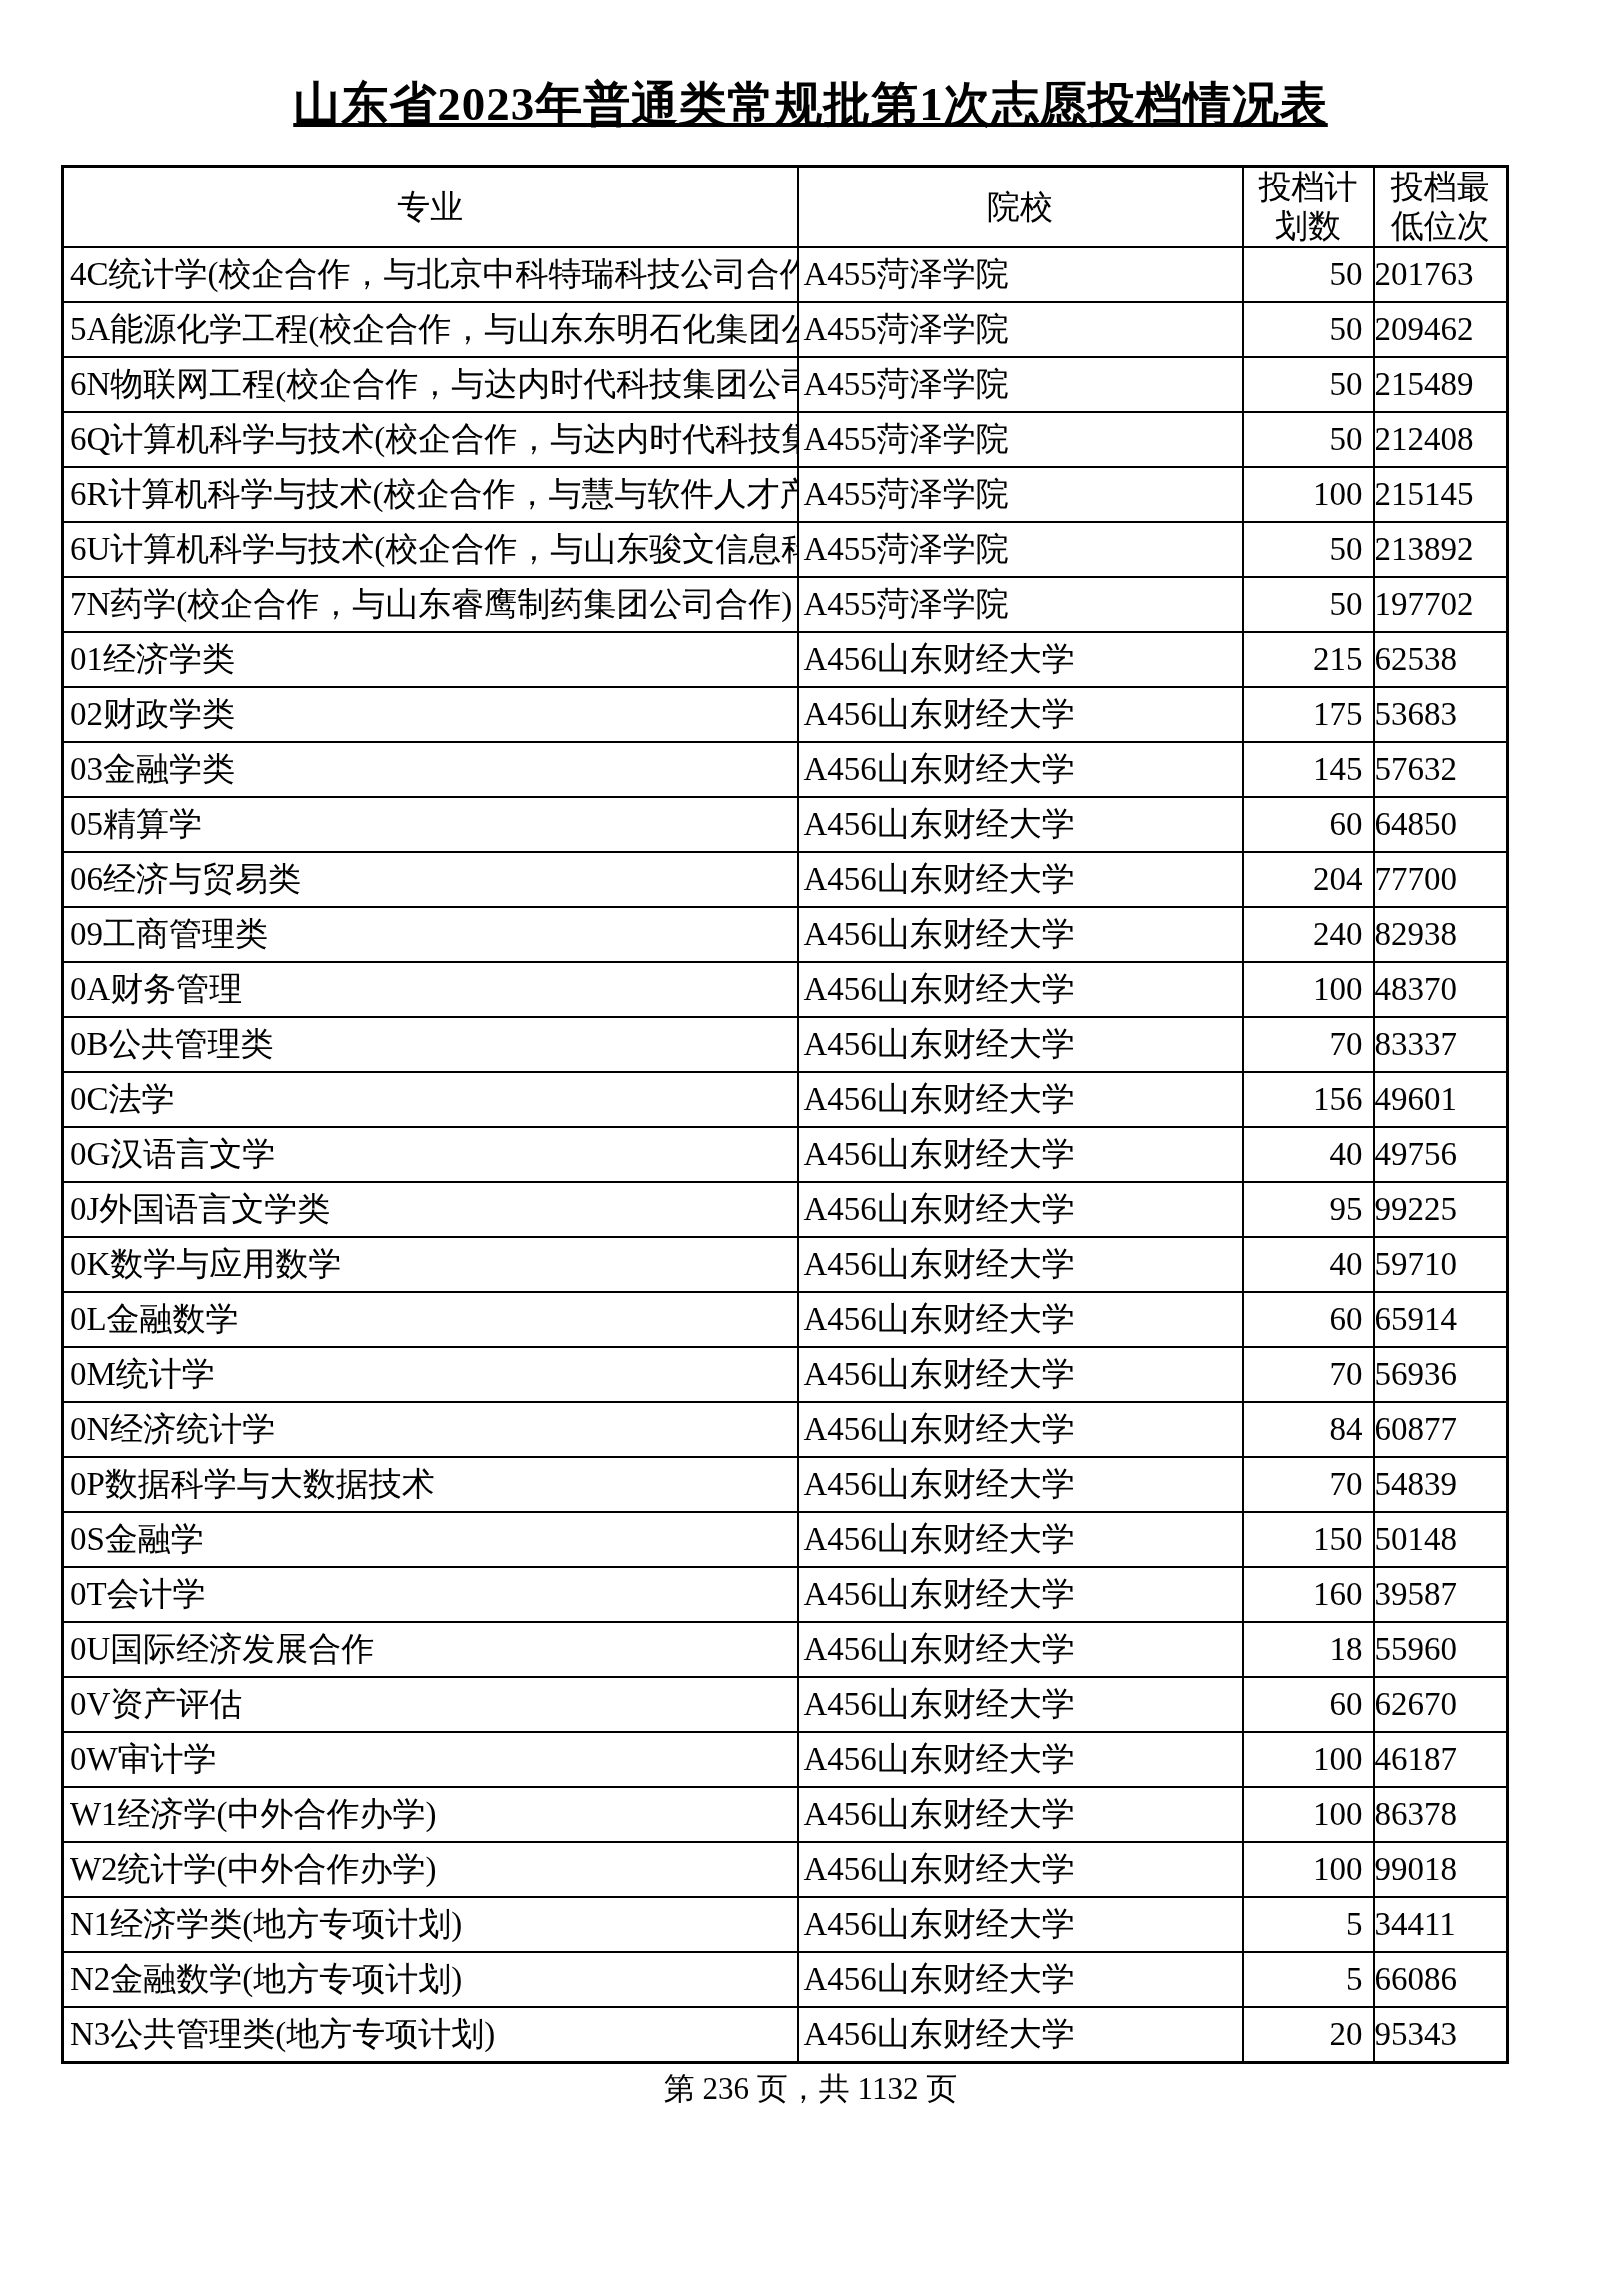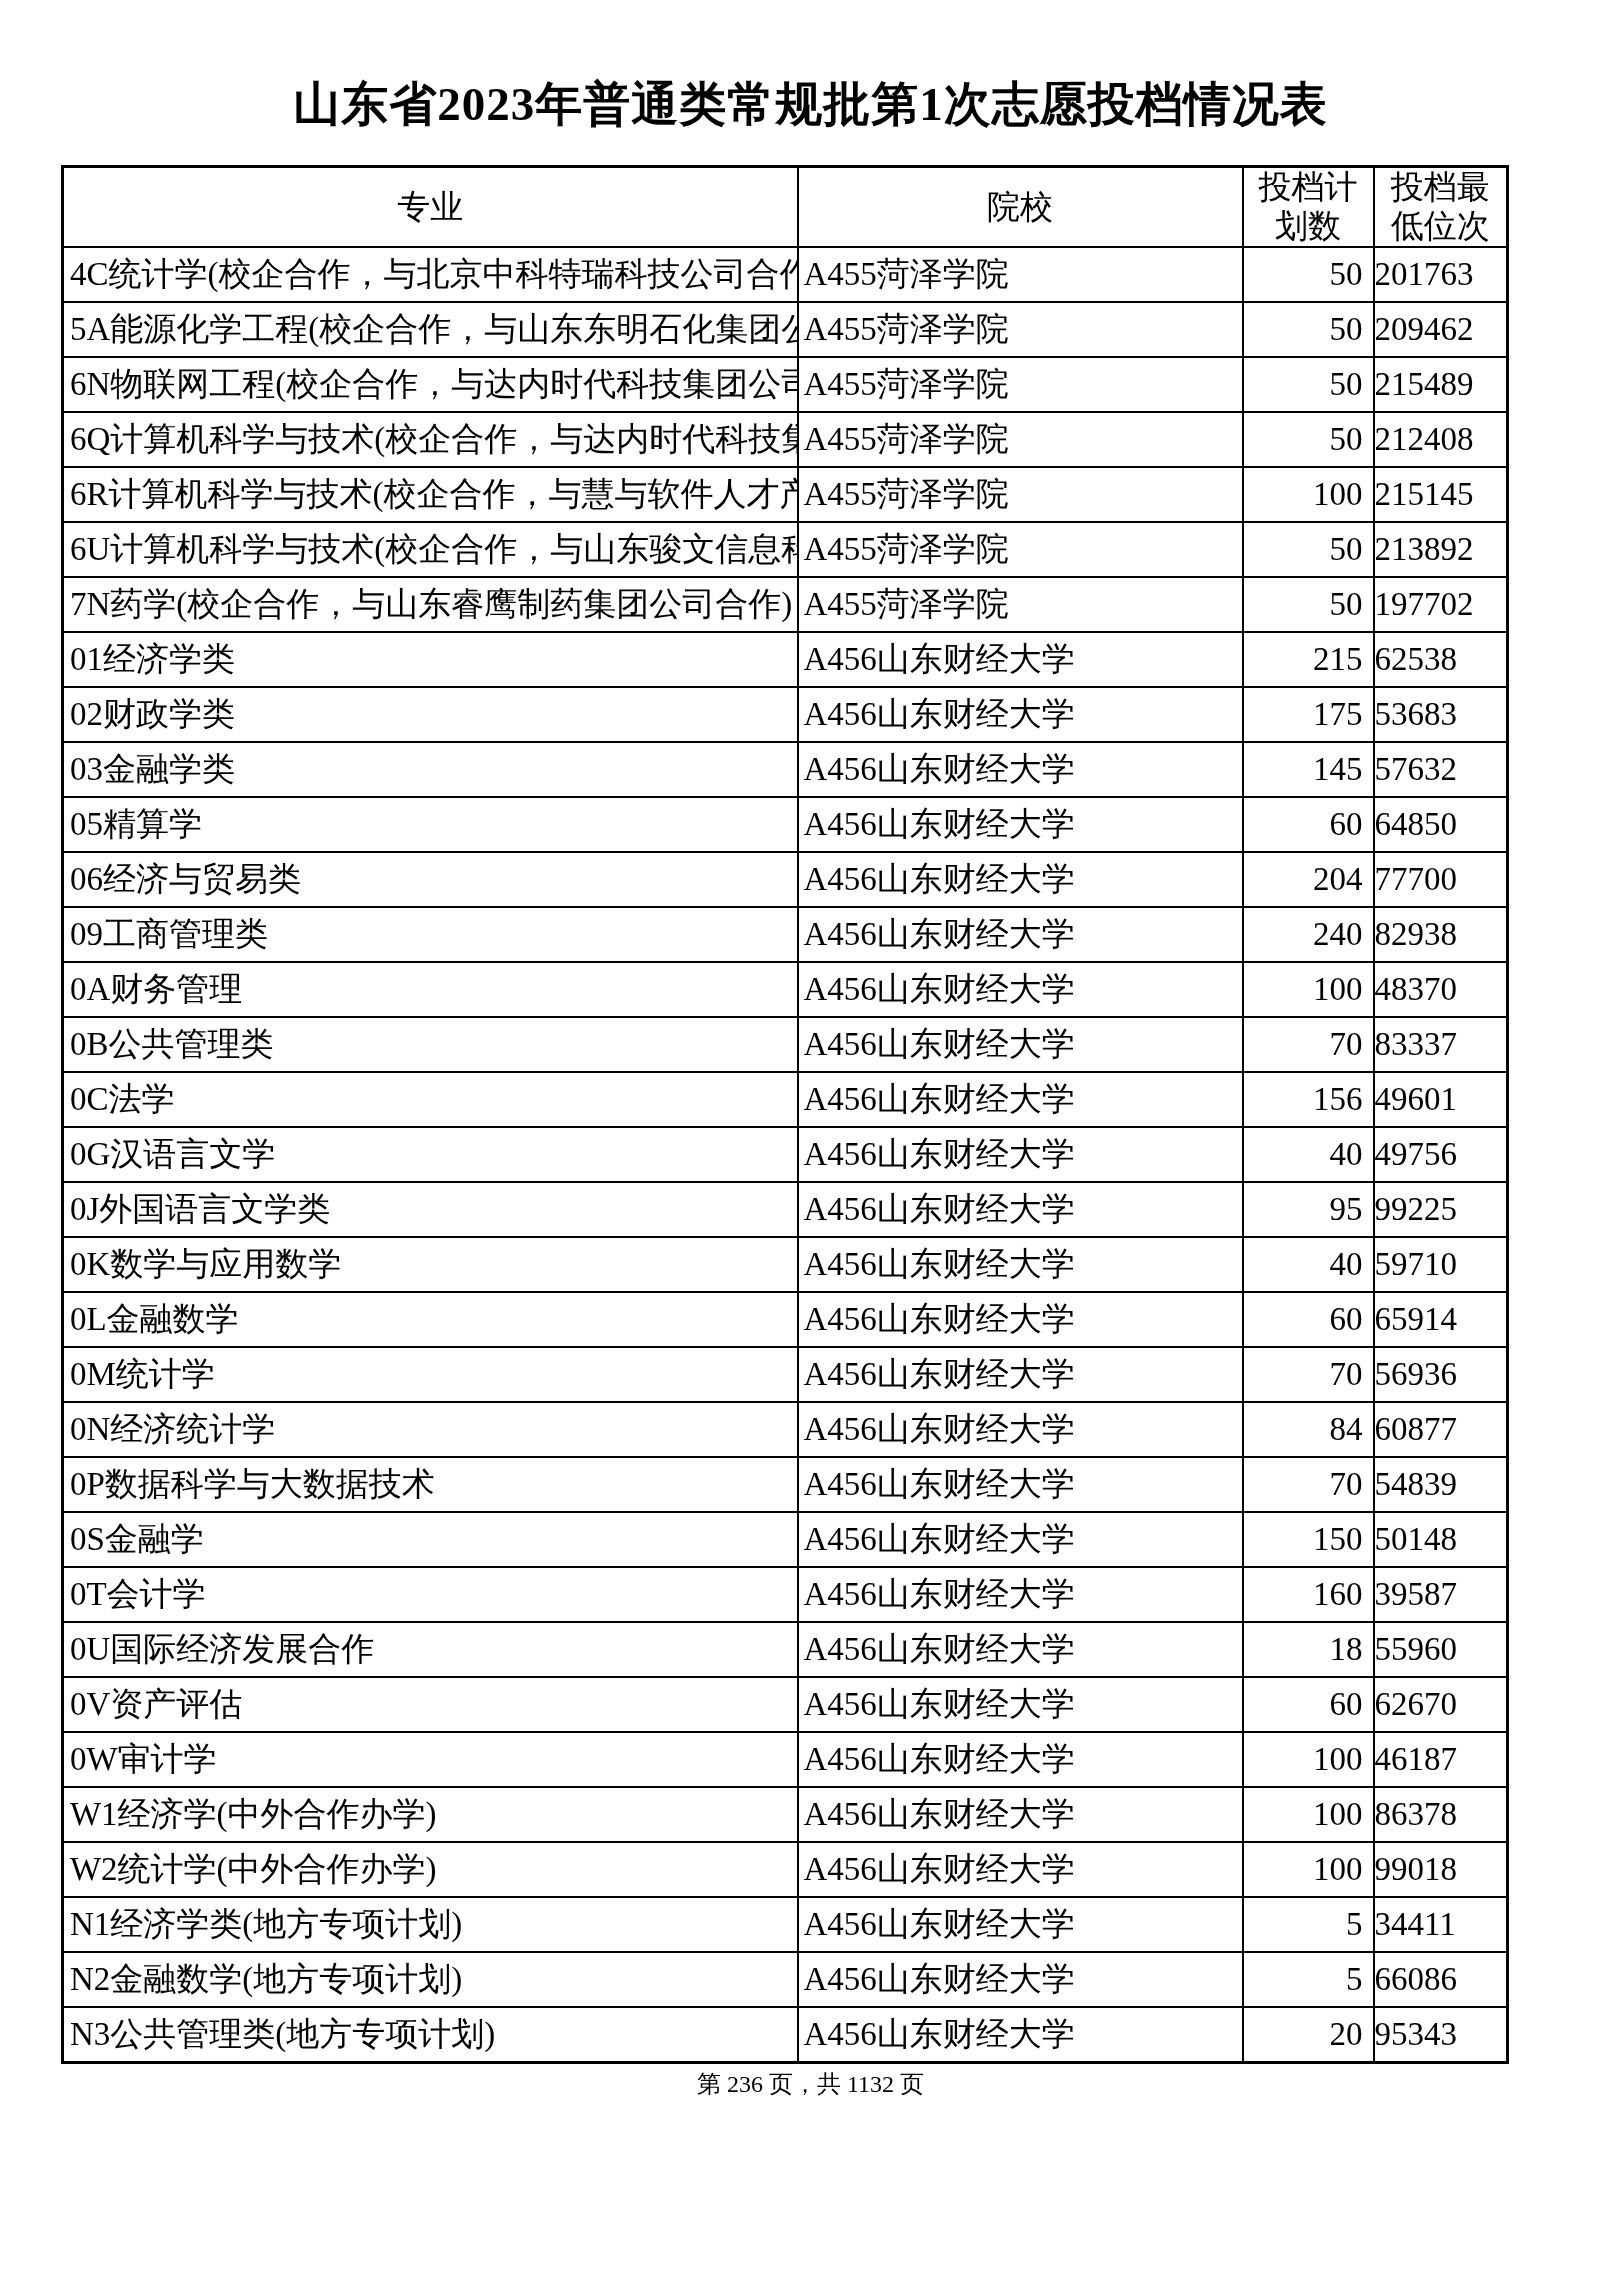--- a/index.html
+++ b/index.html
@@ -17,20 +17,21 @@
   .page {
     padding-top: 76px;
   }
   .title {
     margin: 0 0 33px 0;
     text-align: center;
     font-size: 47px;
     font-weight: bold;
     letter-spacing: 1px;
     line-height: 1.2;
+    text-decoration: underline;
   }
   table.doc-table {
     margin-left: 61px;
     width: 1446px;
     table-layout: fixed;
     border-collapse: collapse;
     border: 3.9px solid #000000;
   }
   .doc-table th,
   .doc-table td {
@@ -68,21 +69,21 @@
     white-space: nowrap;
   }
   td.rank {
     text-align: left;
     padding-right: 6px;
     white-space: nowrap;
   }
   .footer {
     margin-top: 5.9px;
     text-align: center;
-    font-size: 24px;
+    font-size: 31px;
     line-height: 1.2;
   }
 </style>
 </head>
 <body>
 
 <div class="page">
 
   <h1 class="title">山东省2023年普通类常规批第1次志愿投档情况表</h1>
 

